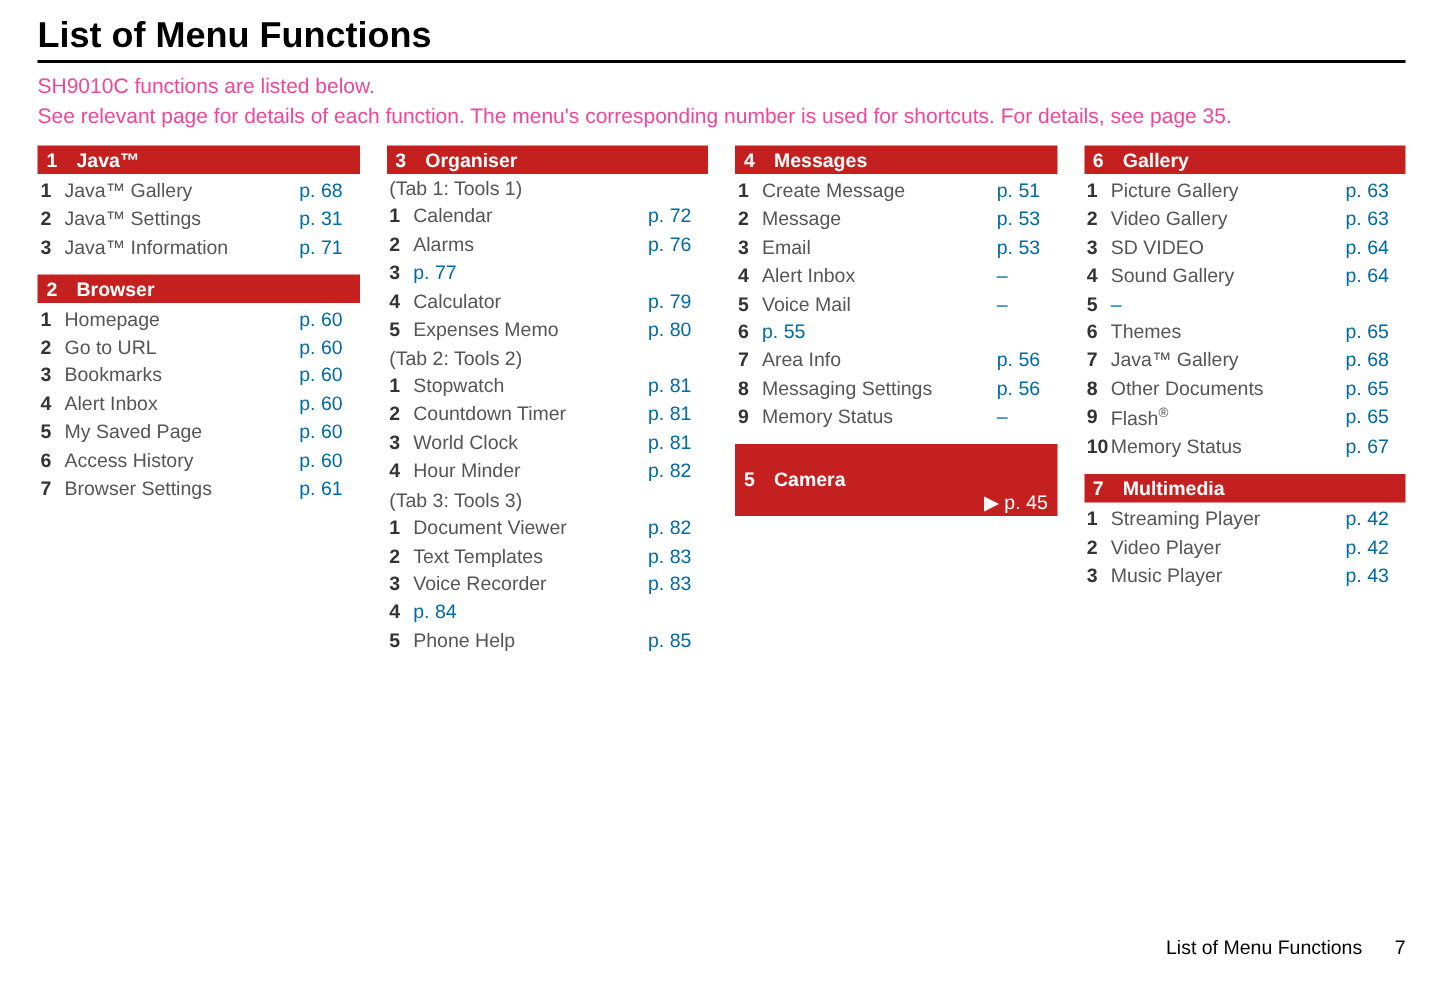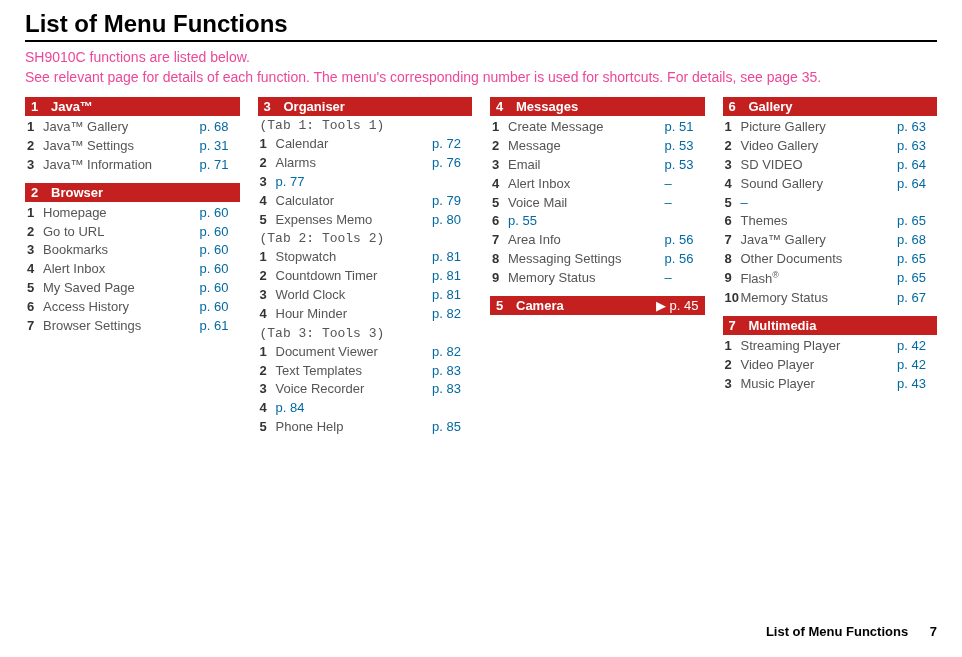--- a/index.html
+++ b/index.html
@@ -46,30 +46,30 @@
       display: flex;
       align-items: center;
       gap: 10px;
     }
     .section-header .hnum {
       min-width: 10px;
     }
     .section-header .hpage {
       margin-left: auto;
       font-weight: normal;
+      margin-top: 29px;
     }
     .items {
       margin-top: 2px;
     }
     .tab-label {
       font-size: 13px;
       color: #555;
       margin: 2px 0 2px 0;
       padding-left: 2px;
-      font-family: Liberation Mono, monospace;
     }
     .row {
       display: flex;
       font-size: 13px;
       color: #555;
       line-height: 1.45;
       padding-left: 2px;
     }
     .row .num {
       font-weight: bold;
@@ -86,21 +86,21 @@
       color: #0369a1;
     }
     .section-block {
       margin-bottom: 8px;
     }
     .footer {
       position: absolute;
       bottom: 18px;
       right: 25px;
       font-size: 13px;
-      font-weight: bold;
+      font-weight: normal;
       color: #000;
     }
     .footer .ftitle {
       margin-right: 18px;
     }
     sup {
       font-size: 9px;
     }
   </style>
 </head>

